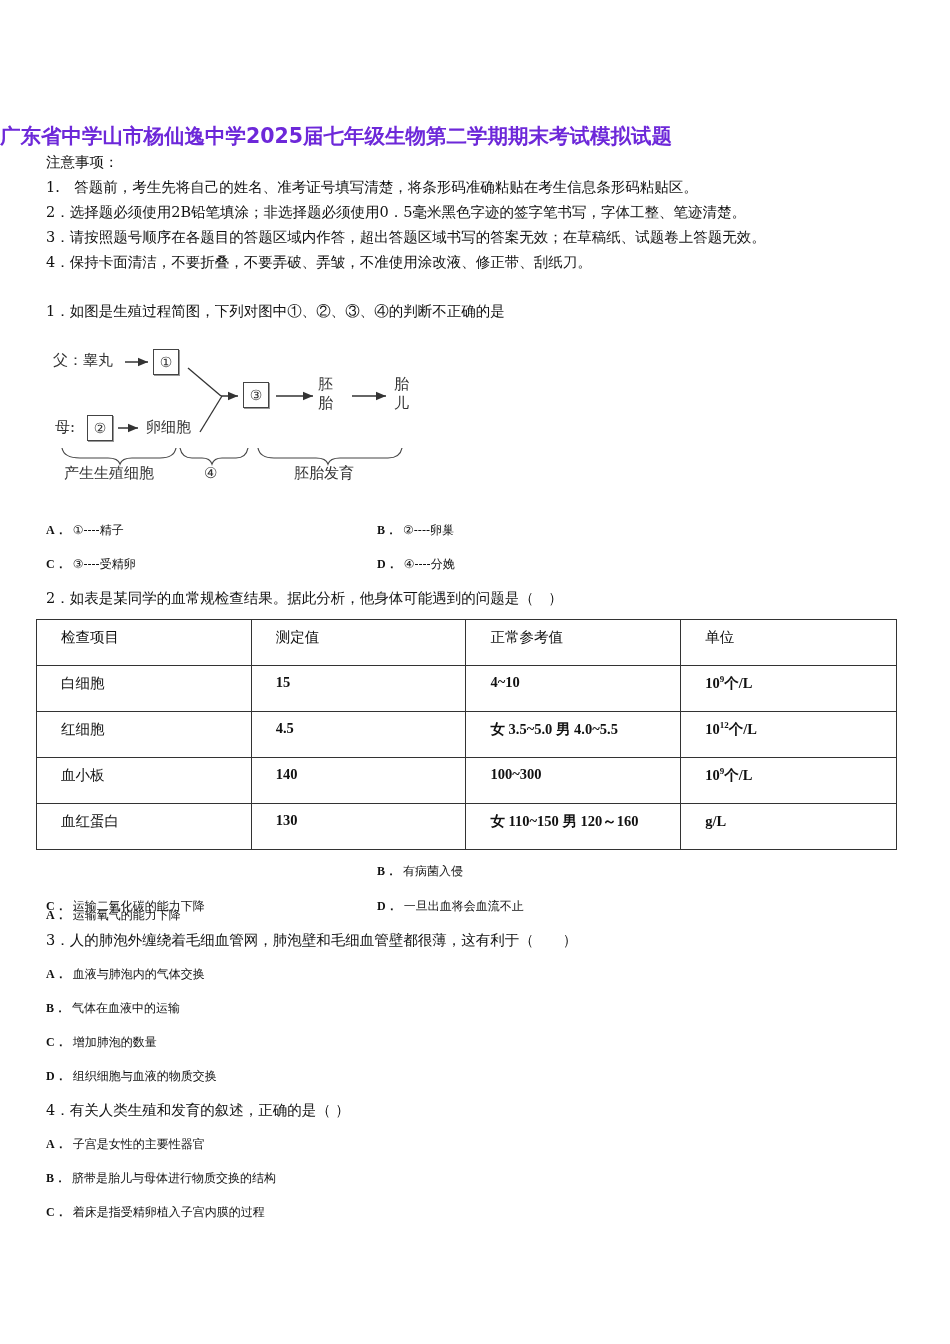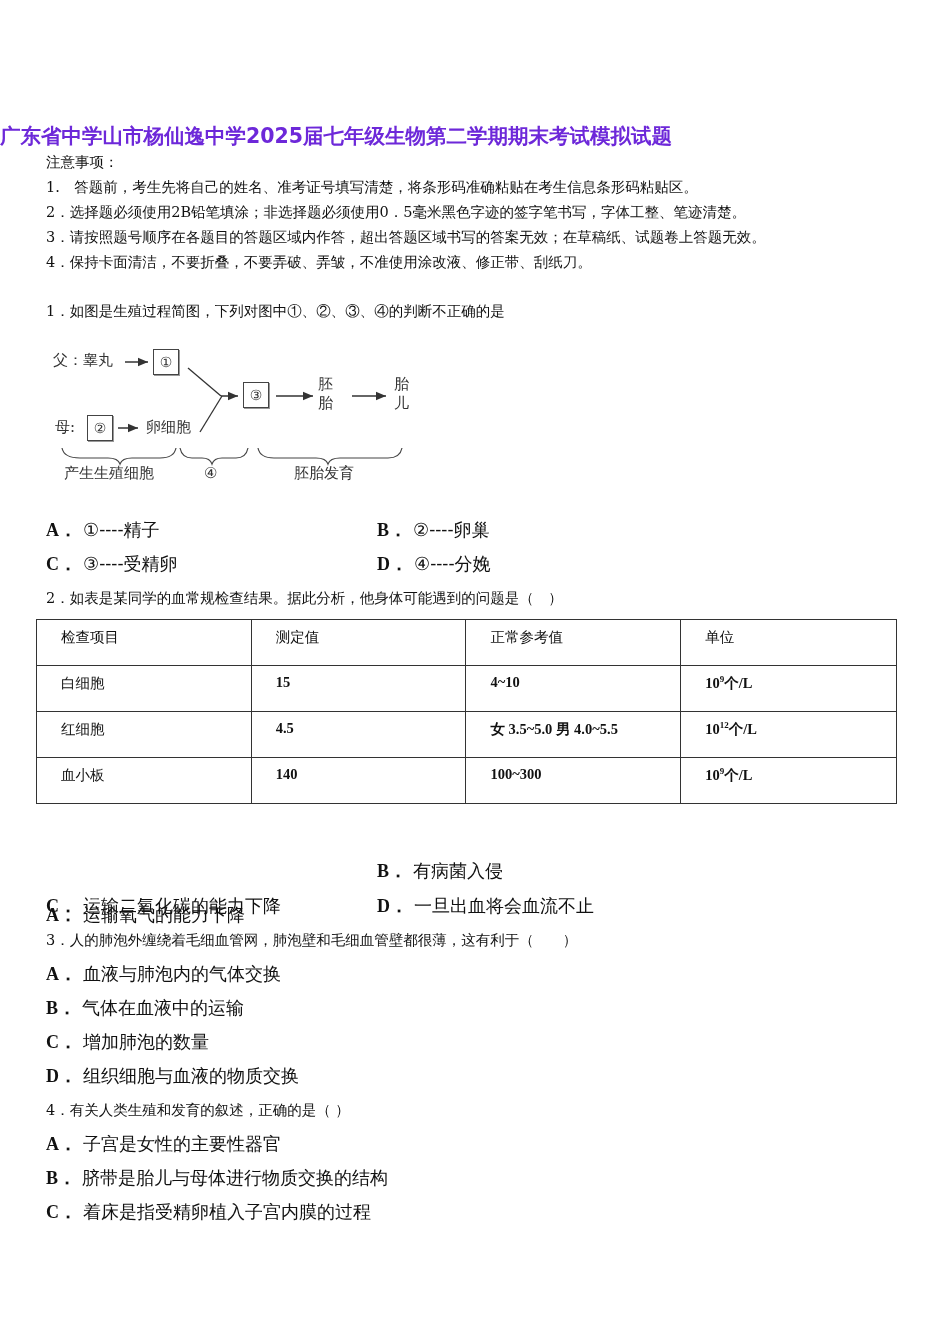--- a/index.html
+++ b/index.html
@@ -1,21 +1,21 @@
 <!DOCTYPE html>
 <html><head>
 <meta charset="utf-8">
 <style>
   html, body { margin: 0; padding: 0; background: #ffffff; }
   body { width: 950px; height: 1344px; position: relative; overflow: hidden;
          font-family: "DejaVu Serif", "Liberation Serif", serif; color: #111; }
   .title { position: absolute; left: 0; top: 110px; width: 950px; text-align: left;
            font-family: "DejaVu Sans", sans-serif; font-weight: bold; font-size: 20.5px; letter-spacing: 0px; color: #6d28d9; margin-top: 12px; }
   .line { position: absolute; left: 46px; font-size: 14.5px; line-height: 20px; white-space: nowrap; }
-  .opt { position: absolute; font-size: 18px; line-height: 20px; white-space: nowrap; }
+  .opt { position: absolute; font-size: 12px; line-height: 20px; white-space: nowrap; }
   .opt b { font-family: "Liberation Serif", serif; font-weight: bold; margin-right: 6px; }
   table.blood { position: absolute; left: 36px; top: 619px; width: 861px; border-collapse: collapse; font-size: 14.5px; }
   table.blood td { border: 1.5px solid #333; height: 46px; padding: 0 24px; vertical-align: top; padding-top: 8px; box-sizing: border-box; }
   table.blood td.num { font-family: "Liberation Serif", serif; font-weight: bold; }
   table.blood td.num sup { font-size: 9px; }
   .diagram { position: absolute; left: 50px; top: 340px; width: 380px; height: 150px; }
   .dtext { position: absolute; font-size: 15px; color: #333; white-space: nowrap; }
   .dbox { position: absolute; border: 1.5px solid #444; width: 24px; height: 24px; text-align: center; line-height: 24px; font-size: 14px; color: #333; box-shadow: 1px 1px 0 #999; }
 </style>
 </head>
@@ -96,20 +96,26 @@
     <td class="num">4.5</td>
     <td class="num">女 3.5~5.0 男 4.0~5.5</td>
     <td class="num"><span>10</span><sup>12</sup><span>个/L</span></td>
   </tr>
   <tr>
     <td>血小板</td>
     <td class="num">140</td>
     <td class="num">100~300</td>
     <td class="num"><span>10</span><sup>9</sup><span>个/L</span></td>
   </tr>
+  <tr>
+    <td>血红蛋白</td>
+    <td class="num">130</td>
+    <td class="num">女 110~150 男 120～160</td>
+    <td class="num"><span>g/L</span><sup></sup><span></span></td>
+  </tr>
 </tbody>
   </table>
 
 <div class="opt" style="left:46px; top:861px;margin-top:44px;"><b>A．</b><span>运输氧气的能力下降</span></div>
 <div class="opt" style="left:377px; top:861px;"><b>B．</b><span>有病菌入侵</span></div>
 <div class="opt" style="left:46px; top:896px;"><b>C．</b><span>运输二氧化碳的能力下降</span></div>
 <div class="opt" style="left:377px; top:896px;"><b>D．</b><span>一旦出血将会血流不止</span></div>
 
 <div class="line" style="top:930px;">3．人的肺泡外缠绕着毛细血管网，肺泡壁和毛细血管壁都很薄，这有利于（　　）</div>
 <div class="opt" style="left:46px; top:964px;"><b>A．</b><span>血液与肺泡内的气体交换</span></div>

